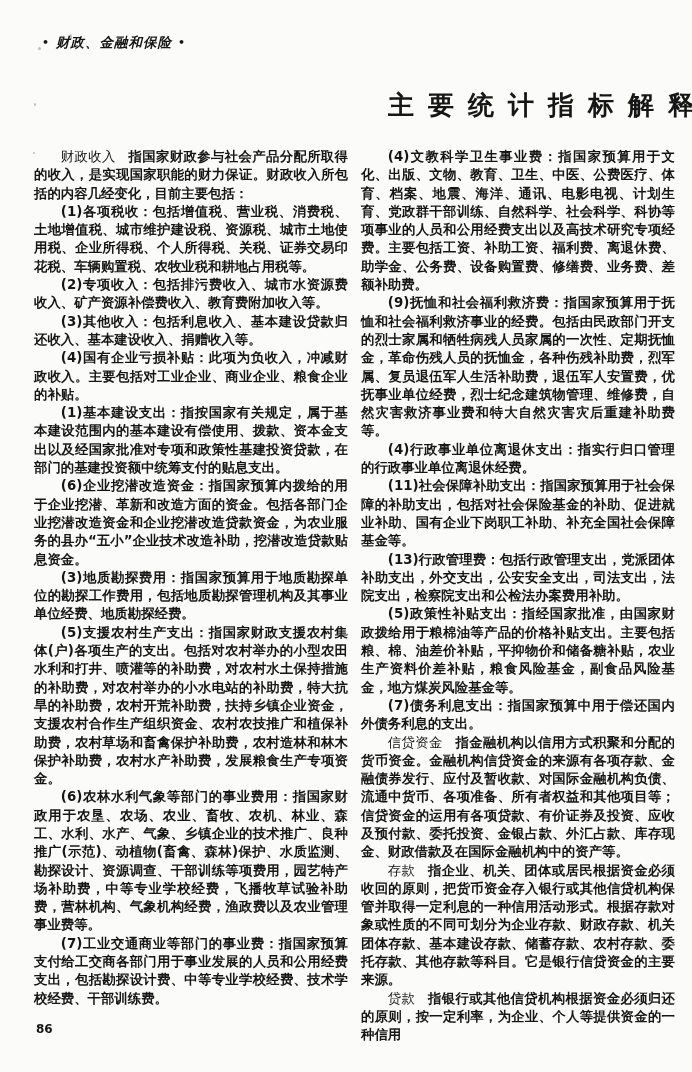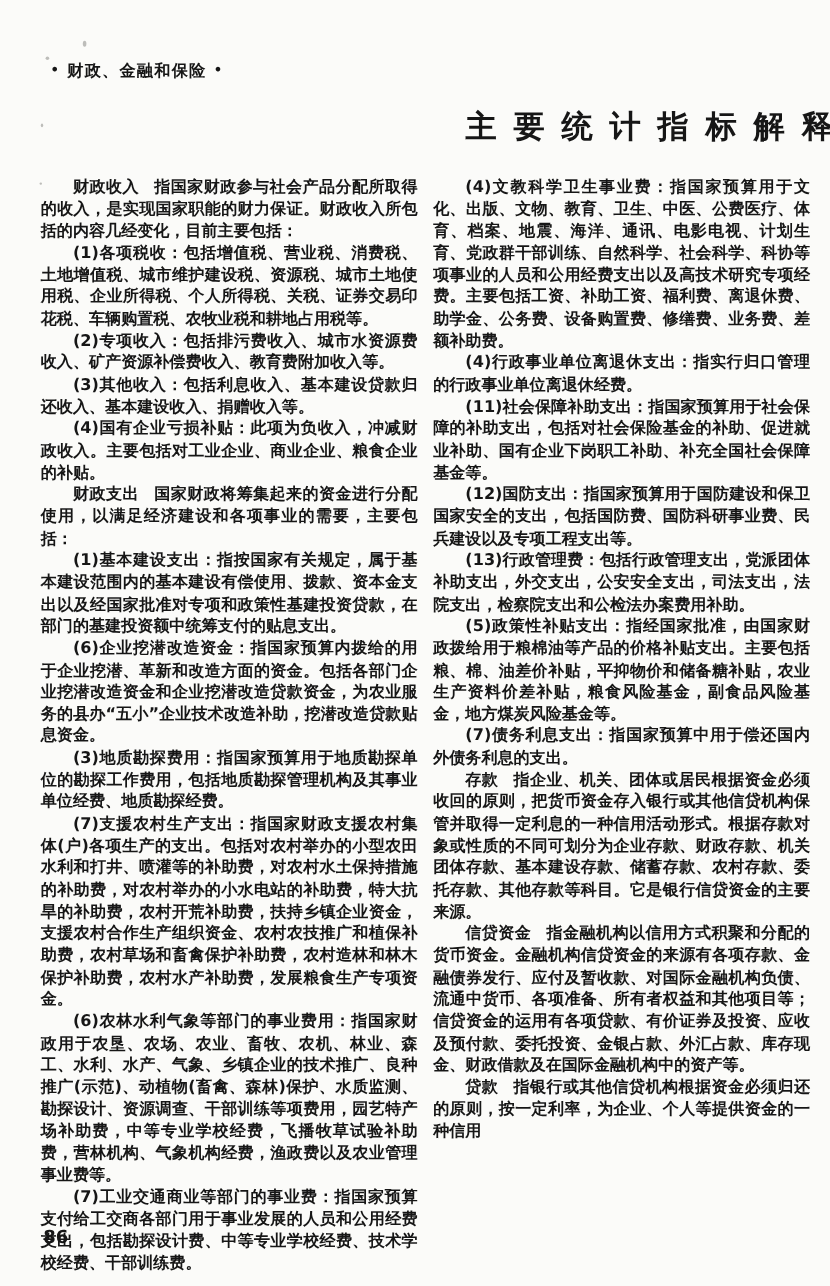--- a/index.html
+++ b/index.html
@@ -12,26 +12,27 @@
     position: relative;
     width: 692px;
     height: 1072px;
     margin: 0 auto;
     background: #fbfbf9;
     color: #161616;
     overflow: hidden;
   }
   .section-header {
     position: absolute;
-    top: 50px;
+    top: 34px;
     left: 36px;
     font-size: 13.5px;
     font-weight: 700;
     letter-spacing: 1px;
     white-space: nowrap;
+    font-style: italic;
   }
   .section-header .dot {
     font-size: 11px;
     vertical-align: 1px;
     padding: 0 6px;
   }
   .doc-title {
     position: absolute;
     top: 72px;
     left: 0;
@@ -59,28 +60,28 @@
     line-height: 18.3px;
     font-weight: 700;
     text-align: justify;
     text-justify: inter-ideograph;
   }
   .col p.para {
     margin: 0;
     text-indent: 2em;
   }
   .col .term {
-    font-weight: 700;
+    font-weight: 400;
     margin-right: 0.95em;
   }
   .page-number {
     position: absolute;
     left: 36px;
     top: 1022px;
-    font-size: 15px;
+    font-size: 12px;
     font-weight: 700;
   }
   .speck {
     position: absolute;
     background: #8a8a86;
     border-radius: 50%;
     opacity: 0.55;
   }
   .speck.s1 { left: 69px;  top: 34px;  width: 3px; height: 5px; }
   .speck.s2 { left: 38px;  top: 47px;  width: 3px; height: 3px; }
@@ -103,37 +104,36 @@
 
   <h1 class="doc-title">主要统计指标解释</h1>
 
   <div class="columns">
     <div class="col">
         <p class="para"><b class="term">财政收入</b><span>指国家财政参与社会产品分配所取得的收入，是实现国家职能的财力保证。财政收入所包括的内容几经变化，目前主要包括：</span></p>
         <p class="para"><span>(1)各项税收：包括增值税、营业税、消费税、土地增值税、城市维护建设税、资源税、城市土地使用税、企业所得税、个人所得税、关税、证券交易印花税、车辆购置税、农牧业税和耕地占用税等。</span></p>
         <p class="para"><span>(2)专项收入：包括排污费收入、城市水资源费收入、矿产资源补偿费收入、教育费附加收入等。</span></p>
         <p class="para"><span>(3)其他收入：包括利息收入、基本建设贷款归还收入、基本建设收入、捐赠收入等。</span></p>
         <p class="para"><span>(4)国有企业亏损补贴：此项为负收入，冲减财政收入。主要包括对工业企业、商业企业、粮食企业的补贴。</span></p>
-        <p class="para"><b class="term">财政支出</b><span>国家财政将筹集起来的资金进行分配使用，以满足经济建设和各项事业的需要，主要包括：</span></p>
         <p class="para"><span>(1)基本建设支出：指按国家有关规定，属于基本建设范围内的基本建设有偿使用、拨款、资本金支出以及经国家批准对专项和政策性基建投资贷款，在部门的基建投资额中统筹支付的贴息支出。</span></p>
         <p class="para"><span>(6)企业挖潜改造资金：指国家预算内拨给的用于企业挖潜、革新和改造方面的资金。包括各部门企业挖潜改造资金和企业挖潜改造贷款资金，为农业服务的县办“五小”企业技术改造补助，挖潜改造贷款贴息资金。</span></p>
         <p class="para"><span>(3)地质勘探费用：指国家预算用于地质勘探单位的勘探工作费用，包括地质勘探管理机构及其事业单位经费、地质勘探经费。</span></p>
-        <p class="para"><span>(7)支援农村生产支出：指国家财政支援农村集体(户)各项生产的支出。包括对农村举办的小型农田水利和打井、喷灌等的补助费，对农村水土保持措施的补助费，对农村举办的小水电站的补助费，特大抗旱的补助费，农村开荒补助费，扶持乡镇企业资金，支援农村合作生产组织资金、农村农技推广和植保补助费，农村草场和畜禽保护补助费，农村造林和林木保护补助费，农村水产补助费，发展粮食生产专项资金。</span></p>
+        <p class="para"><span>(5)支援农村生产支出：指国家财政支援农村集体(户)各项生产的支出。包括对农村举办的小型农田水利和打井、喷灌等的补助费，对农村水土保持措施的补助费，对农村举办的小水电站的补助费，特大抗旱的补助费，农村开荒补助费，扶持乡镇企业资金，支援农村合作生产组织资金、农村农技推广和植保补助费，农村草场和畜禽保护补助费，农村造林和林木保护补助费，农村水产补助费，发展粮食生产专项资金。</span></p>
         <p class="para"><span>(6)农林水利气象等部门的事业费用：指国家财政用于农垦、农场、农业、畜牧、农机、林业、森工、水利、水产、气象、乡镇企业的技术推广、良种推广(示范)、动植物(畜禽、森林)保护、水质监测、勘探设计、资源调查、干部训练等项费用，园艺特产场补助费，中等专业学校经费，飞播牧草试验补助费，营林机构、气象机构经费，渔政费以及农业管理事业费等。</span></p>
         <p class="para"><span>(7)工业交通商业等部门的事业费：指国家预算支付给工交商各部门用于事业发展的人员和公用经费支出，包括勘探设计费、中等专业学校经费、技术学校经费、干部训练费。</span></p>
       </div>
     <div class="col">
         <p class="para"><span>(4)文教科学卫生事业费：指国家预算用于文化、出版、文物、教育、卫生、中医、公费医疗、体育、档案、地震、海洋、通讯、电影电视、计划生育、党政群干部训练、自然科学、社会科学、科协等项事业的人员和公用经费支出以及高技术研究专项经费。主要包括工资、补助工资、福利费、离退休费、助学金、公务费、设备购置费、修缮费、业务费、差额补助费。</span></p>
+        <p class="para"><span>(9)抚恤和社会福利救济费：指国家预算用于抚恤和社会福利救济事业的经费。包括由民政部门开支的烈士家属和牺牲病残人员家属的一次性、定期抚恤金，革命伤残人员的抚恤金，各种伤残补助费，烈军属、复员退伍军人生活补助费，退伍军人安置费，优抚事业单位经费，烈士纪念建筑物管理、维修费，自然灾害救济事业费和特大自然灾害灾后重建补助费等。</span></p>
         <p class="para"><span>(4)行政事业单位离退休支出：指实行归口管理的行政事业单位离退休经费。</span></p>
         <p class="para"><span>(11)社会保障补助支出：指国家预算用于社会保障的补助支出，包括对社会保险基金的补助、促进就业补助、国有企业下岗职工补助、补充全国社会保障基金等。</span></p>
-        <p class="para"><span>(12)国防支出：指国家预算用于国防建设和保卫国家安全的支出，包括国防费、国防科研事业费、民兵建设以及专项工程支出等。</span></p>
         <p class="para"><span>(13)行政管理费：包括行政管理支出，党派团体补助支出，外交支出，公安安全支出，司法支出，法院支出，检察院支出和公检法办案费用补助。</span></p>
         <p class="para"><span>(5)政策性补贴支出：指经国家批准，由国家财政拨给用于粮棉油等产品的价格补贴支出。主要包括粮、棉、油差价补贴，平抑物价和储备糖补贴，农业生产资料价差补贴，粮食风险基金，副食品风险基金，地方煤炭风险基金等。</span></p>
         <p class="para"><span>(7)债务利息支出：指国家预算中用于偿还国内外债务利息的支出。</span></p>
+        <p class="para"><b class="term">信贷资金</b><span>指金融机构以信用方式积聚和分配的货币资金。金融机构信贷资金的来源有各项存款、金融债券发行、应付及暂收款、对国际金融机构负债、流通中货币、各项准备、所有者权益和其他项目等；信贷资金的运用有各项贷款、有价证券及投资、应收及预付款、委托投资、金银占款、外汇占款、库存现金、财政借款及在国际金融机构中的资产等。</span></p>
         <p class="para"><b class="term">存款</b><span>指企业、机关、团体或居民根据资金必须收回的原则，把货币资金存入银行或其他信贷机构保管并取得一定利息的一种信用活动形式。根据存款对象或性质的不同可划分为企业存款、财政存款、机关团体存款、基本建设存款、储蓄存款、农村存款、委托存款、其他存款等科目。它是银行信贷资金的主要来源。</span></p>
-        <p class="para"><b class="term">信贷资金</b><span>指金融机构以信用方式积聚和分配的货币资金。金融机构信贷资金的来源有各项存款、金融债券发行、应付及暂收款、对国际金融机构负债、流通中货币、各项准备、所有者权益和其他项目等；信贷资金的运用有各项贷款、有价证券及投资、应收及预付款、委托投资、金银占款、外汇占款、库存现金、财政借款及在国际金融机构中的资产等。</span></p>
         <p class="para"><b class="term">贷款</b><span>指银行或其他信贷机构根据资金必须归还的原则，按一定利率，为企业、个人等提供资金的一种信用</span></p>
       </div>
   </div>
 
   <div class="page-number">86</div>
 
 </div>
 
 </body></html>

